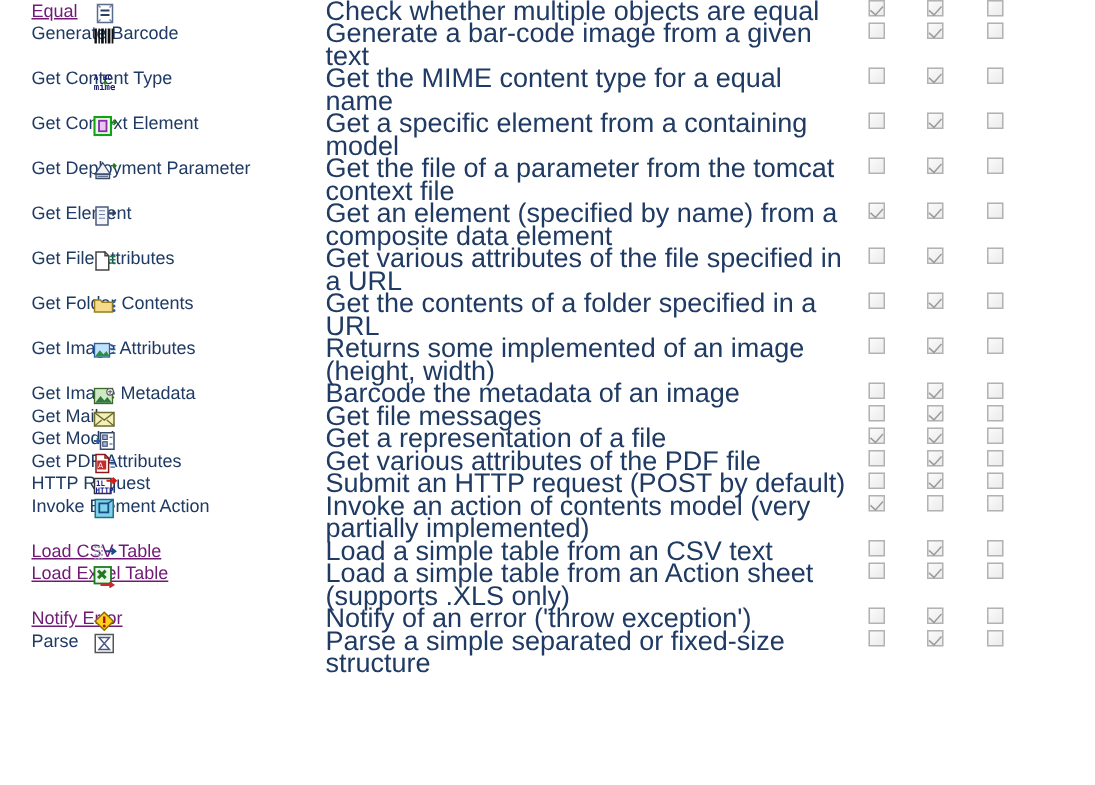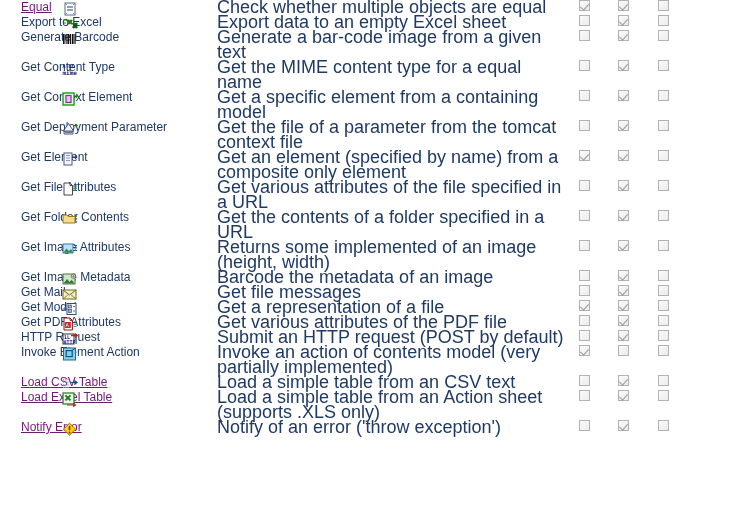--- a/index.html
+++ b/index.html
@@ -120,34 +120,20 @@
             </svg>
           </span><span class="label link">Equal</span></td>
         <td class="desc-cell">Check whether multiple objects are equal</td>
         <td class="chk-cell col1"><span class="cb checked"></span></td>
         <td class="chk-cell col2"><span class="cb checked"></span></td>
         <td class="chk-cell col3"><span class="cb"></span></td>
       </tr>
       <tr>
         <td class="name-cell"><span class="icon">
             <svg width="16" height="15" viewBox="0 0 16 15" xmlns="http://www.w3.org/2000/svg">
-              <path d="M1 3h3M1 6h3" stroke="#1f7a1f" stroke-width="1"></path>
-              <path d="M4 1.5l1.5 1.5L4 4.5z" fill="#1f7a1f"></path>
-              <path d="M6 3l4 4M10 3l-4 4" stroke="#1f7a1f" stroke-width="2.4"></path>
-              <path d="M11 6l4 5M15 6l-4 5" stroke="#145a14" stroke-width="2.6"></path>
-            </svg>
-          </span><span class="label">Export to Excel</span></td>
-        <td class="desc-cell">Export data to an empty Excel sheet</td>
-        <td class="chk-cell col1"><span class="cb"></span></td>
-        <td class="chk-cell col2"><span class="cb checked"></span></td>
-        <td class="chk-cell col3"><span class="cb"></span></td>
-      </tr>
-      <tr>
-        <td class="name-cell"><span class="icon">
-            <svg width="16" height="15" viewBox="0 0 16 15" xmlns="http://www.w3.org/2000/svg">
               <rect x="1" y="2" width="1.6" height="10" fill="#111"></rect>
               <rect x="3.6" y="2" width="1" height="10" fill="#111"></rect>
               <rect x="5.4" y="2" width="1.8" height="10" fill="#111"></rect>
               <rect x="8" y="2" width="1" height="10" fill="#111"></rect>
               <rect x="9.8" y="2" width="1.8" height="10" fill="#111"></rect>
               <rect x="12.4" y="2" width="1.2" height="10" fill="#111"></rect>
             </svg>
           </span><span class="label">Generate Barcode</span></td>
         <td class="desc-cell">Generate a bar-code image from a given text</td>
         <td class="chk-cell col1"><span class="cb"></span></td>
@@ -195,21 +181,21 @@
         <td class="chk-cell col3"><span class="cb"></span></td>
       </tr>
       <tr>
         <td class="name-cell"><span class="icon">
             <svg width="16" height="15" viewBox="0 0 16 15" xmlns="http://www.w3.org/2000/svg">
               <rect x="2" y="1" width="8" height="12" fill="#f3f5fb" stroke="#4a5a80" stroke-width="1"></rect>
               <path d="M4 3.5h4M4 6h4M4 8.5h4" stroke="#6b7da0" stroke-width="0.8"></path>
               <path d="M10.5 5h4M13 3.2L14.8 5 13 6.8" fill="none" stroke="#2b3f66" stroke-width="1.1"></path>
             </svg>
           </span><span class="label">Get Element</span></td>
-        <td class="desc-cell">Get an element (specified by name) from a composite only element</td>
+        <td class="desc-cell">Get an element (specified by name) from a composite data element</td>
         <td class="chk-cell col1"><span class="cb checked"></span></td>
         <td class="chk-cell col2"><span class="cb checked"></span></td>
         <td class="chk-cell col3"><span class="cb"></span></td>
       </tr>
       <tr>
         <td class="name-cell"><span class="icon">
             <svg width="16" height="15" viewBox="0 0 16 15" xmlns="http://www.w3.org/2000/svg">
               <path d="M2 1h6l2.5 2.5V13H2z" fill="#ffffff" stroke="#444" stroke-width="1"></path>
               <path d="M8 1v2.5h2.5" fill="none" stroke="#444" stroke-width="1"></path>
               <path d="M11 4h4M11 6.2h4M11 8.4h4" stroke="#1f7a4a" stroke-width="1"></path>
@@ -375,14 +361,26 @@
               <path d="M7.5 1.2L13.6 7.2 7.5 13.2 1.4 7.2z" fill="#ffd11a" stroke="#8a6a00" stroke-width="1"></path>
               <path d="M7.5 4v4.3" stroke="#b01010" stroke-width="1.6"></path>
               <circle cx="7.5" cy="10.4" r="1" fill="#b01010"></circle>
             </svg>
           </span><span class="label link">Notify Error</span></td>
         <td class="desc-cell">Notify of an error ('throw exception')</td>
         <td class="chk-cell col1"><span class="cb"></span></td>
         <td class="chk-cell col2"><span class="cb checked"></span></td>
         <td class="chk-cell col3"><span class="cb"></span></td>
       </tr>
+      <tr>
+        <td class="name-cell"><span class="icon">
+            <svg width="16" height="15" viewBox="0 0 16 15" xmlns="http://www.w3.org/2000/svg">
+              <rect x="1.5" y="1" width="12" height="12" fill="#ffffff" stroke="#555" stroke-width="1"></rect>
+              <path d="M4 3h7l-3.5 4L11 11H4l3.5-4z" fill="none" stroke="#4a5a80" stroke-width="1"></path>
+            </svg>
+          </span><span class="label">Parse</span></td>
+        <td class="desc-cell">Parse a simple separated or fixed-size structure</td>
+        <td class="chk-cell col1"><span class="cb"></span></td>
+        <td class="chk-cell col2"><span class="cb checked"></span></td>
+        <td class="chk-cell col3"><span class="cb"></span></td>
+      </tr>
     </tbody>
 </table>
 
 </body></html>

